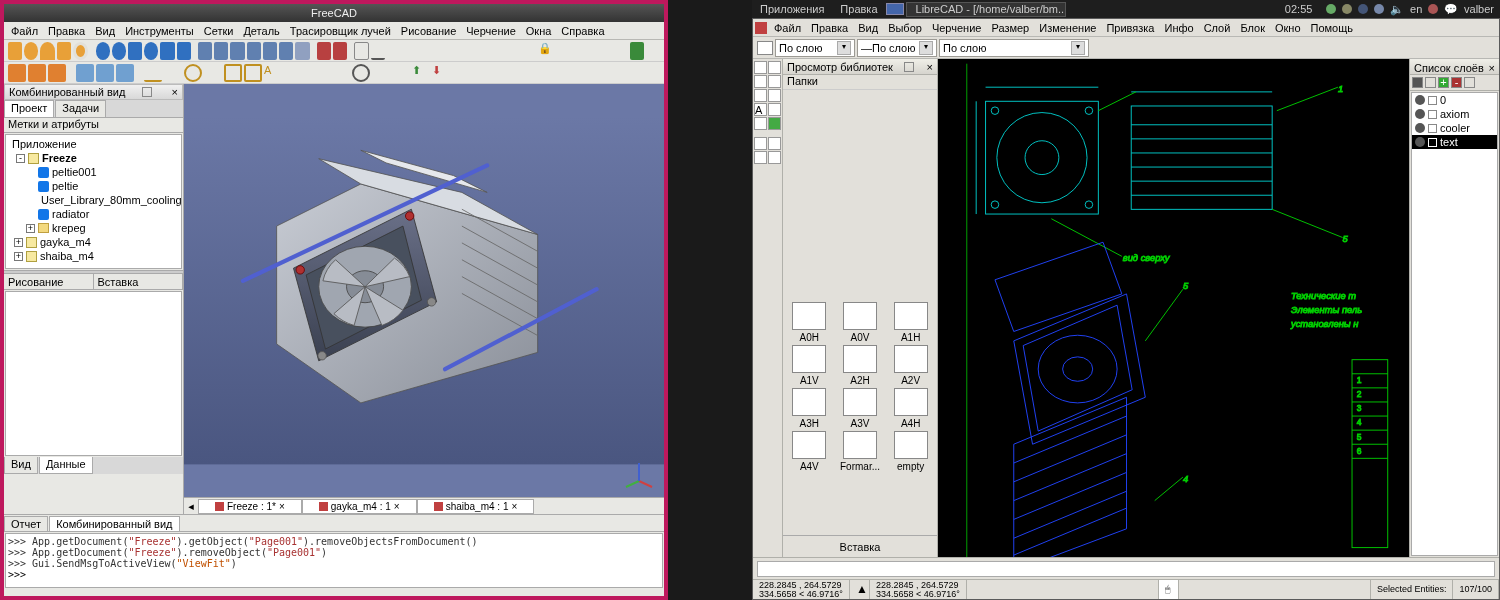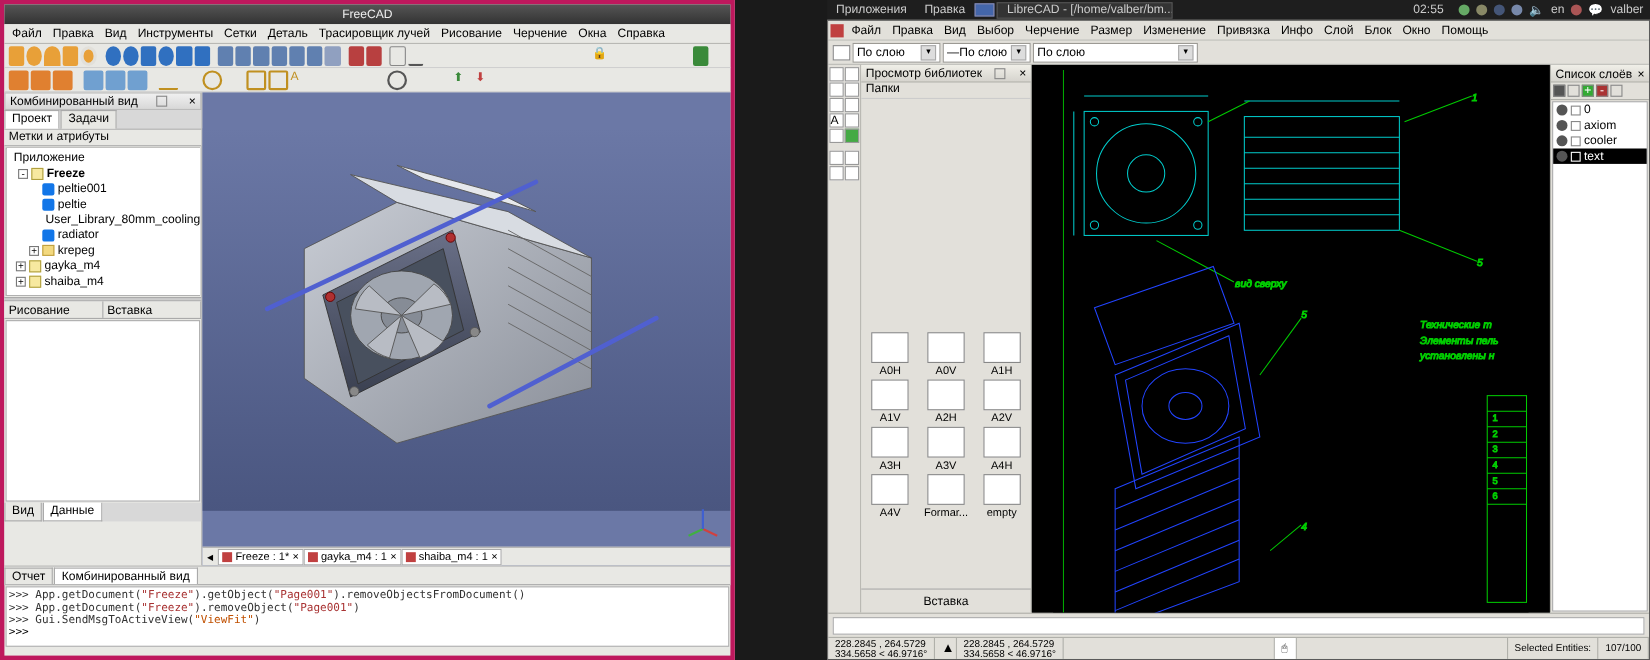--- a/index.html
+++ b/index.html
@@ -34,21 +34,21 @@
 .fc-tree .ic-blue{width:11px;height:11px;background:#1276e8;border-radius:2px}
 .fc-tree .ic-fold{width:11px;height:10px;background:#f3d97f;border:1px solid #c0a040}
 .fc-split{height:4px;background:#ccc;border-top:1px solid #aaa;border-bottom:1px solid #aaa}
 .fc-prop-header{display:flex;height:16px;border-bottom:1px solid #aaa;background:#e8e8e4}
 .fc-prop-header div{flex:1;padding:0 4px;border-right:1px solid #aaa;line-height:16px}
 .fc-prop-body{background:#fff;height:165px;border:1px solid #aaa;margin:1px}
 .fc-bot-tabs{display:flex;height:17px;background:#d8d8d8}
 .fc-bot-tabs .fc-tab{border-top:none;border-bottom:1px solid #aaa}
 .fc-viewport{flex:1;background:#6b78a6;position:relative}
 .fc-view-tabs{position:absolute;bottom:0;left:0;right:0;height:17px;background:#e8e8e4;display:flex;align-items:center;gap:0;border-top:1px solid #aaa}
-.fc-view-tab{border:1px solid #aaa;padding:1px 3px;background:#fff;display:flex;align-items:center;gap:3px;font-size:10px}
+.fc-view-tab{border:1px solid #aaa;padding:1px 16px;background:#fff;display:flex;align-items:center;gap:3px;font-size:10px}
 .fc-axis{position:absolute;right:10px;bottom:25px;width:30px;height:30px}
 .fc-report{height:18px;border-top:1px solid #aaa;border-bottom:1px solid #aaa;display:flex;align-items:center;background:#e8e8e4}
 .fc-console-title{height:15px;background:#e8e8e4;padding:0 4px;border-bottom:1px solid #aaa}
 .fc-console{height:55px;background:#fff;border:1px solid #aaa;overflow:hidden;padding:2px;font-family:monospace;font-size:10px;margin:1px}
 .fc-console .py-app{color:#333}
 .fc-console .py-str{color:#a83232}
 .fc-console .py-view{color:#c05000}
 svg.render3d{width:100%;height:413px;display:block}
 
 

